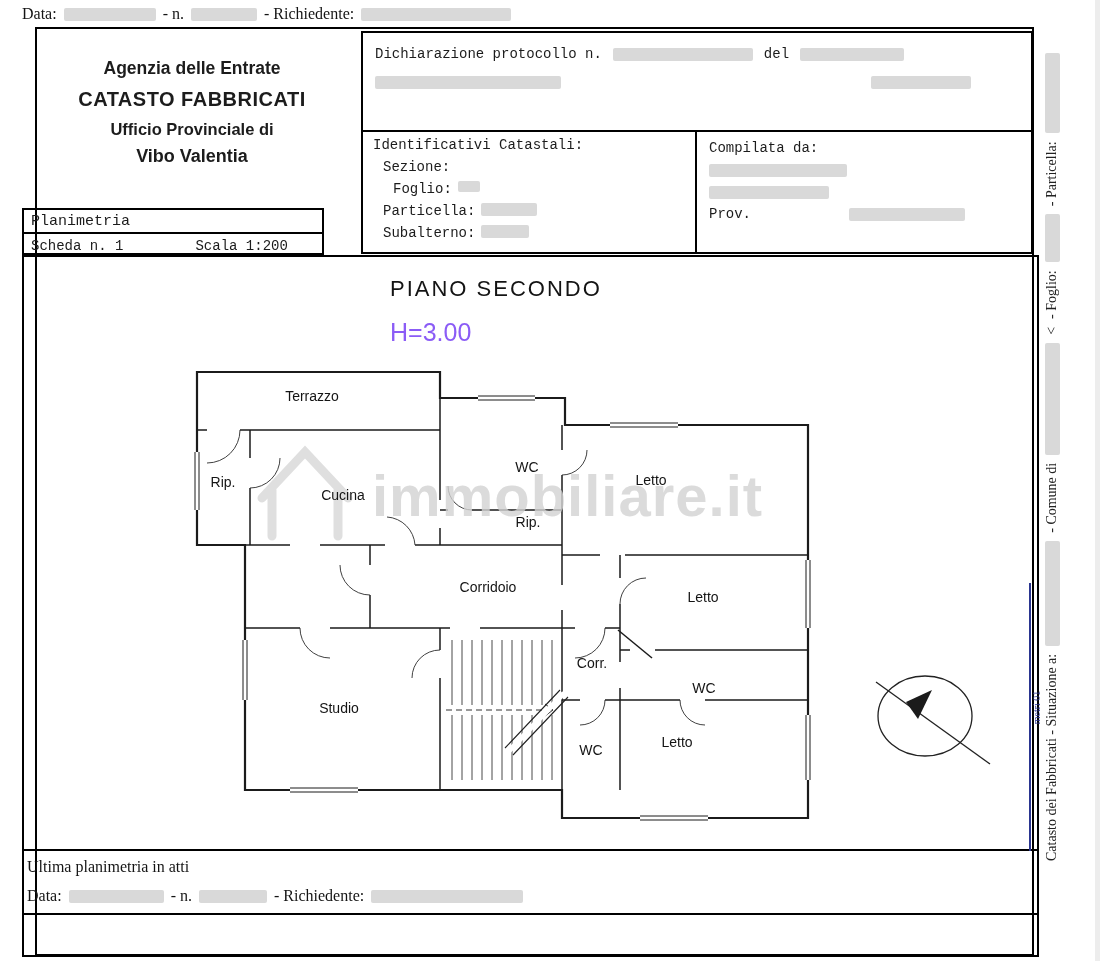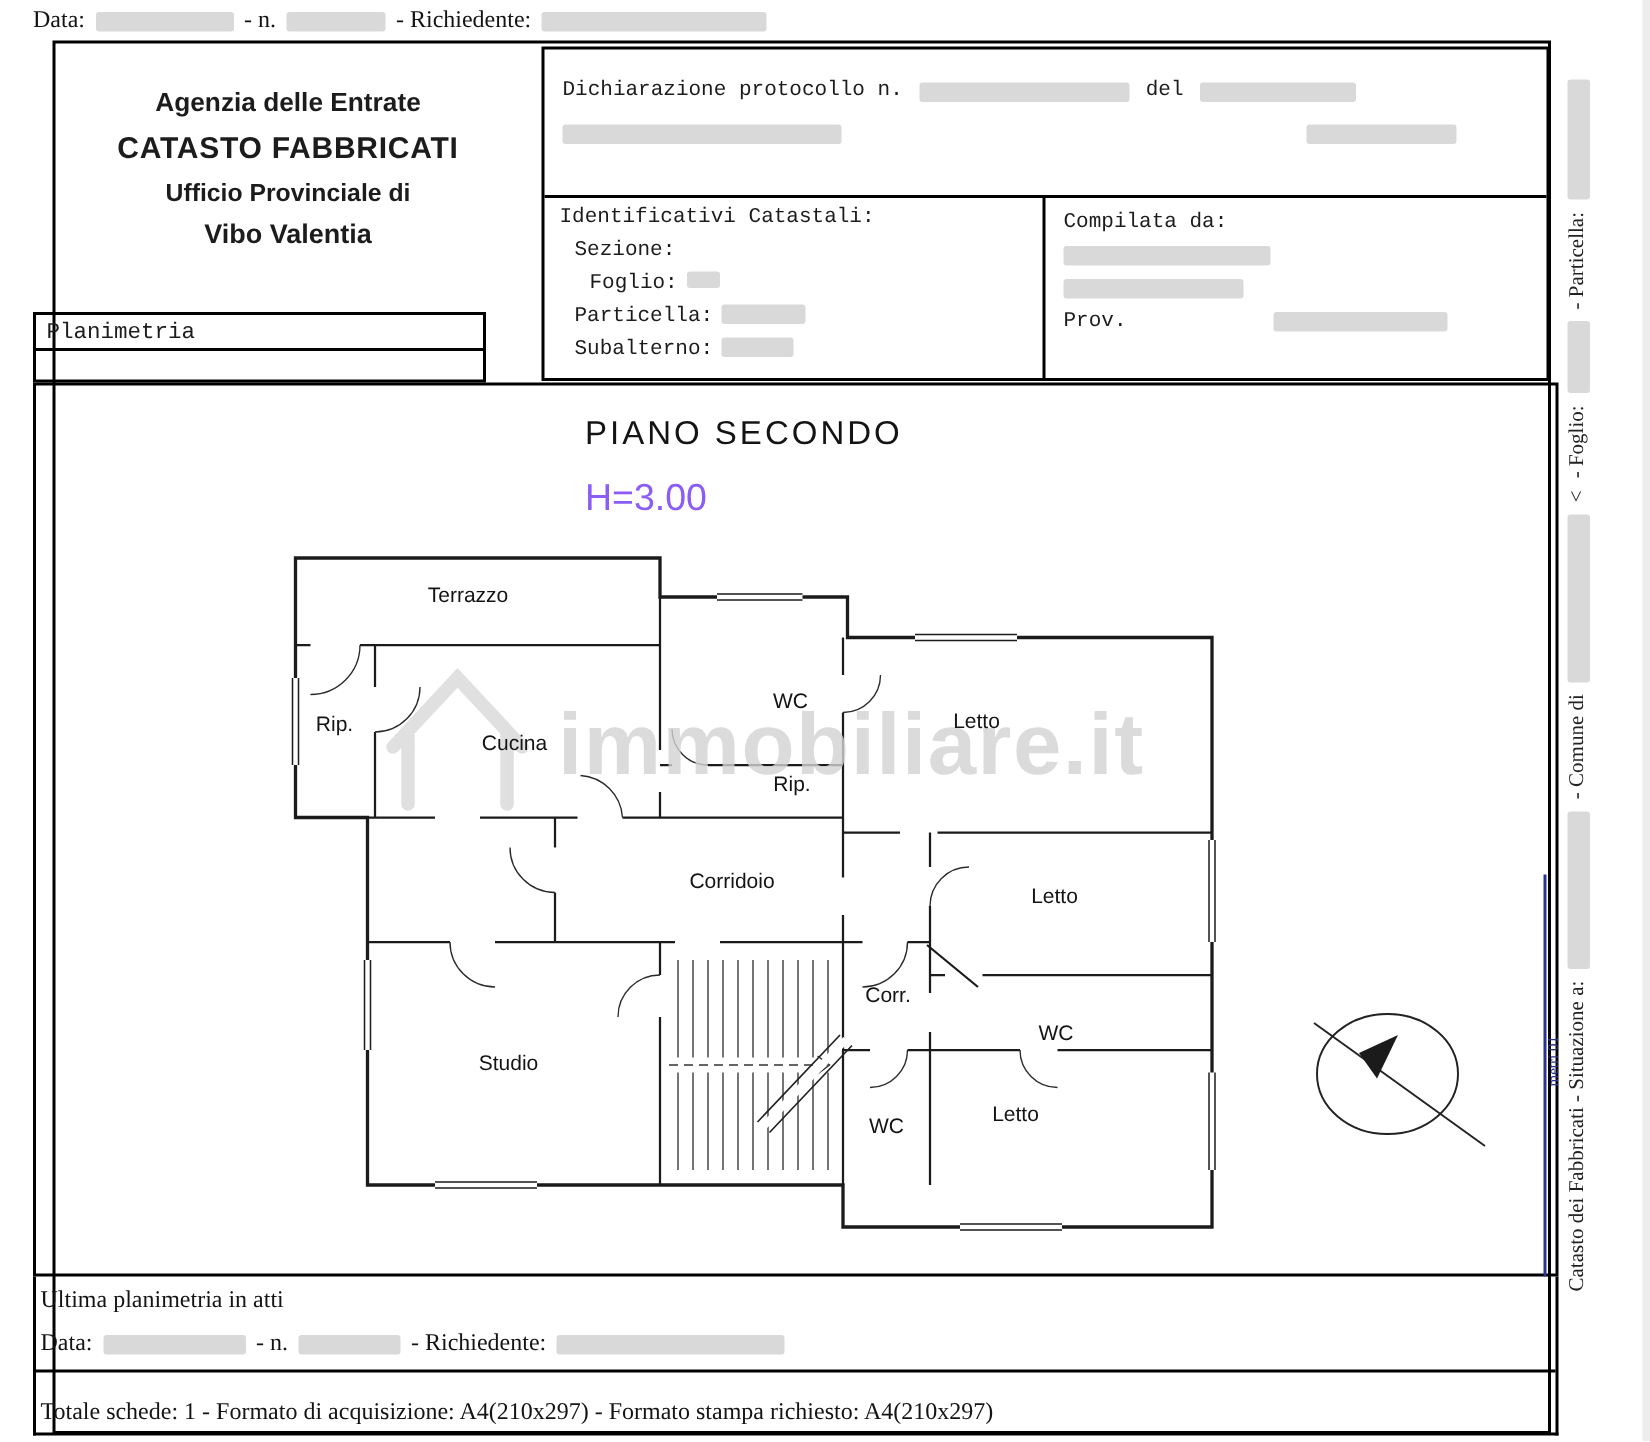--- a/index.html
+++ b/index.html
@@ -21,21 +21,21 @@
   .agency{left:52px;top:58px;width:280px;text-align:center;color:#1c1c1c;
           font-family:"Liberation Sans",sans-serif;font-weight:bold}
   .agency-l1{font-size:17.5px;margin-bottom:9px}
   .agency-l2{font-size:20px;letter-spacing:.5px;margin-bottom:9px}
   .agency-l3{font-size:16.5px;margin-bottom:7px}
   .agency-l4{font-size:18px}
 
   .header-right{left:361px;top:31px;width:672px;height:223px;border:2px solid #000}
   .decl-area{position:absolute;left:0;top:0;width:100%;height:99px;border-bottom:2px solid #000;
              padding:7px 12px}
-  .decl-line{display:flex;align-items:flex-end;gap:11px;height:28px;white-space:nowrap}
+  .decl-line{display:flex;align-items:center;gap:11px;height:28px;white-space:nowrap}
   .ident-area{position:absolute;left:0;top:99px;width:334px;bottom:0;border-right:2px solid #000;
               padding:5px 10px}
   .ident-area .mrow{display:flex;gap:6px;height:22px;white-space:nowrap}
   .ind1{padding-left:10px}.ind2{padding-left:20px}
   .comp-area{position:absolute;left:334px;top:99px;right:0;bottom:0;padding:5px 12px}
   .comp-area .mrow{display:flex;align-items:center;gap:8px;height:22px;white-space:nowrap}
   .spacer{flex:1 1 auto}
 
   .plani-box{left:22px;top:208px;width:302px;height:47px;border:2px solid #000}
   .plani-title{height:24px;border-bottom:2px solid #000;padding:3px 7px;font-size:15px}
@@ -139,20 +139,24 @@
       </div>
       <div class="mrow">
         <span>Prov.</span>
         <span class="redact" style="width:116px;margin-left:90px"></span>
       </div>
     </div>
   </div>
 
   <div class="abs plani-box mono">
     <div class="plani-title">Planimetria</div>
+    <div class="plani-row">
+      <span>Scheda n. 1</span>
+      <span class="plani-scala">Scala 1:200</span>
+    </div>
   </div>
 
   <div class="abs plan-box"></div>
   <div class="abs plan-title">PIANO SECONDO</div>
   <div class="abs plan-height">H=3.00</div>
 
   <svg class="floor-svg" width="860" height="478" viewBox="150 358 860 478" xmlns="http://www.w3.org/2000/svg">
 
     <g stroke="#1b1b1b" stroke-width="2.2" fill="none">
       <path d="M197,372 H440 V398 H565 V425 H808 V818 H562 V790 H245 V545 H197 Z"></path>
@@ -238,21 +242,20 @@
     <div class="f-ultima serif">Ultima planimetria in atti</div>
     <div class="f-data row serif">
       <span>Data:</span>
       <span class="redact" style="width:95px"></span>
       <span>- n.</span>
       <span class="redact" style="width:68px"></span>
       <span>- Richiedente:</span>
       <span class="redact" style="width:152px"></span>
     </div>
     <div class="footer-divider"></div>
-    <div class="f-totale serif">Totale schede: 1 - Formato di acquisizione: A4(210x297)  - Formato stampa richiesto: A4(210x297)</div>
   </div>
 
   <div class="sidebar">
     <span class="sb serif">Catasto dei Fabbricati - Situazione a:</span>
     <span class="redact" style="width:105px"></span>
     <span class="sb serif">- Comune di</span>
     <span class="redact" style="width:112px"></span>
     <span class="sb serif">&lt;</span>
     <span class="sb serif">- Foglio:</span>
     <span class="redact" style="width:48px"></span>

